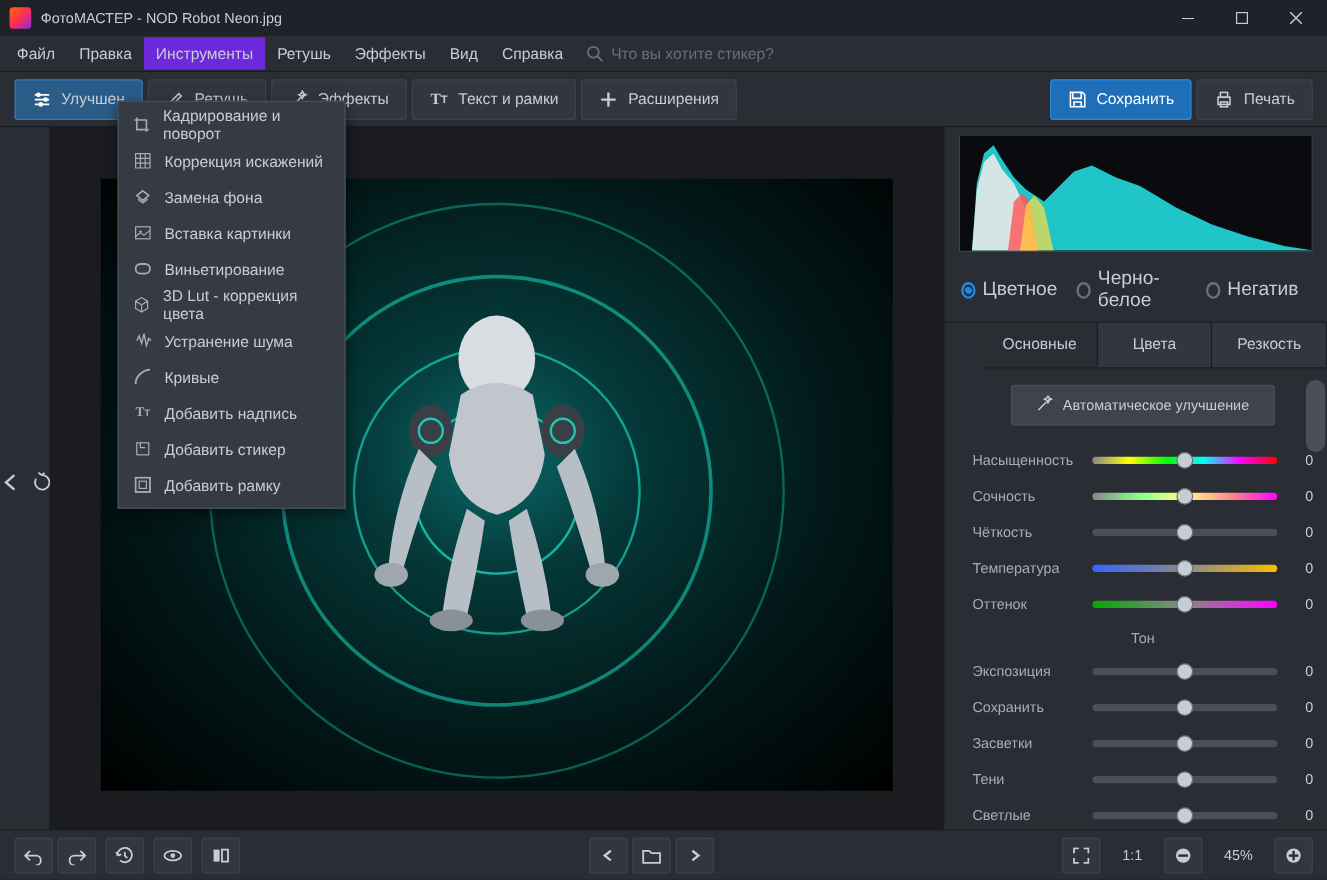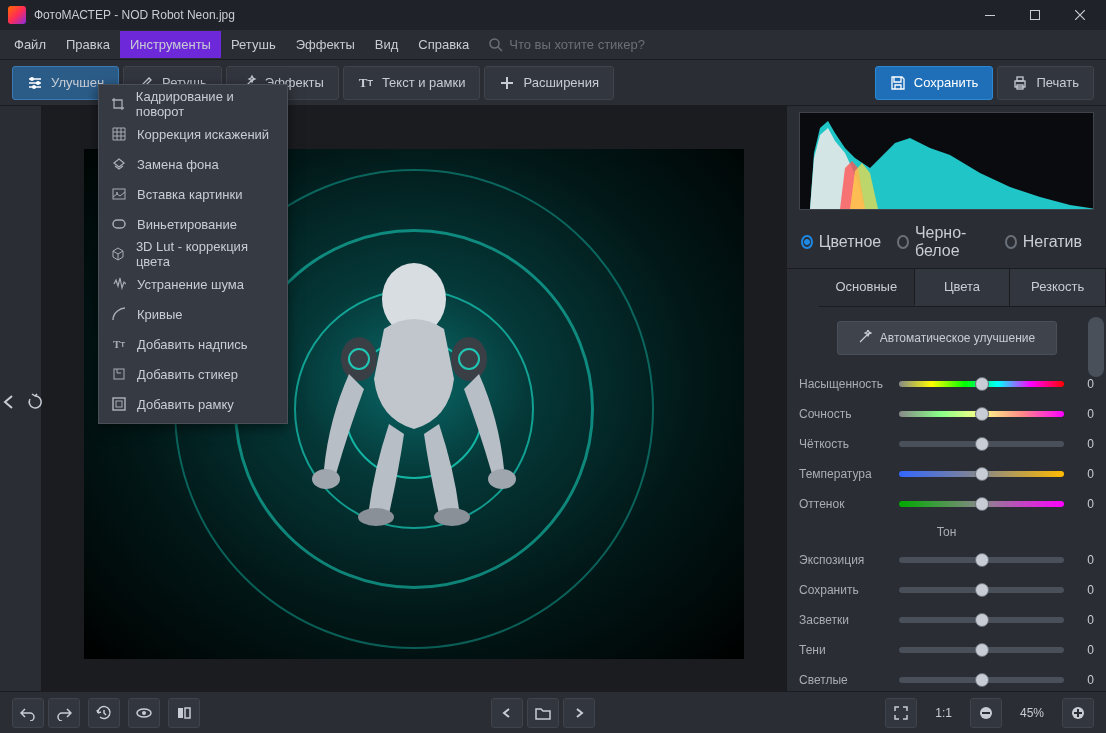--- a/index.html
+++ b/index.html
@@ -48,21 +48,21 @@
 .histo-shape { position:absolute; bottom:0; }
 .mode-radios { display:flex; align-items:center; gap:6px; padding:8px 14px; border-bottom:1px solid #1a1c20; }
 .radio { width:14px; height:14px; border:2px solid #6a707a; border-radius:50%; display:inline-block; }
 .radio.sel { border-color:#1e88e5; background:radial-gradient(circle,#1e88e5 0 45%,transparent 46%); }
 .radio-lbl { margin-right:10px; font-size:16px; }
 
 .subtabs { display:flex; border-bottom:1px solid #1a1c20;margin-left:32px; }
 .subtab { flex:1; text-align:center; padding:10px 0; cursor:pointer; font-size:13px; background:#32363e; border-right:1px solid #1a1c20; }
 .subtab.active { background:#2a2d33; border-bottom:2px solid #2a2d33; }
 
-.sliders { flex:1; overflow-y:auto; padding:14px 12px; position:relative; }
+.sliders { flex:1; overflow-y:auto; padding:14px 12px; position:relative;margin-left:11px; }
 .auto-btn { margin:0 auto 14px; width:220px; height:34px; background:#3e434c; border:1px solid #4a505a; border-radius:3px; display:flex; align-items:center; justify-content:center; gap:8px; cursor:pointer; font-size:12px; }
 .slider-row { display:flex; align-items:center; height:30px; gap:8px; }
 .slider-lbl { width:92px; font-size:12px; color:#a8adb5; }
 .slider-track { flex:1; height:6px; border-radius:3px; background:#4a505a; position:relative; }
 .slider-thumb { position:absolute; left:50%; top:50%; transform:translate(-50%,-50%); width:14px; height:14px; background:#c8cdd5; border:1px solid #6a707a; border-radius:50%; }
 .slider-val { width:22px; text-align:right; font-size:12px; color:#c8cdd5; }
 .section-head { text-align:center; font-size:12px; color:#a8adb5; margin:6px 0; }
 .grad-sat { background:linear-gradient(90deg,#888,#ff0,#0f0,#0ff,#f0f,#f00); }
 .grad-vib { background:linear-gradient(90deg,#888,#8f8,#ff8,#f88,#f0f); }
 .grad-temp { background:linear-gradient(90deg,#36f,#888,#fb0); }

